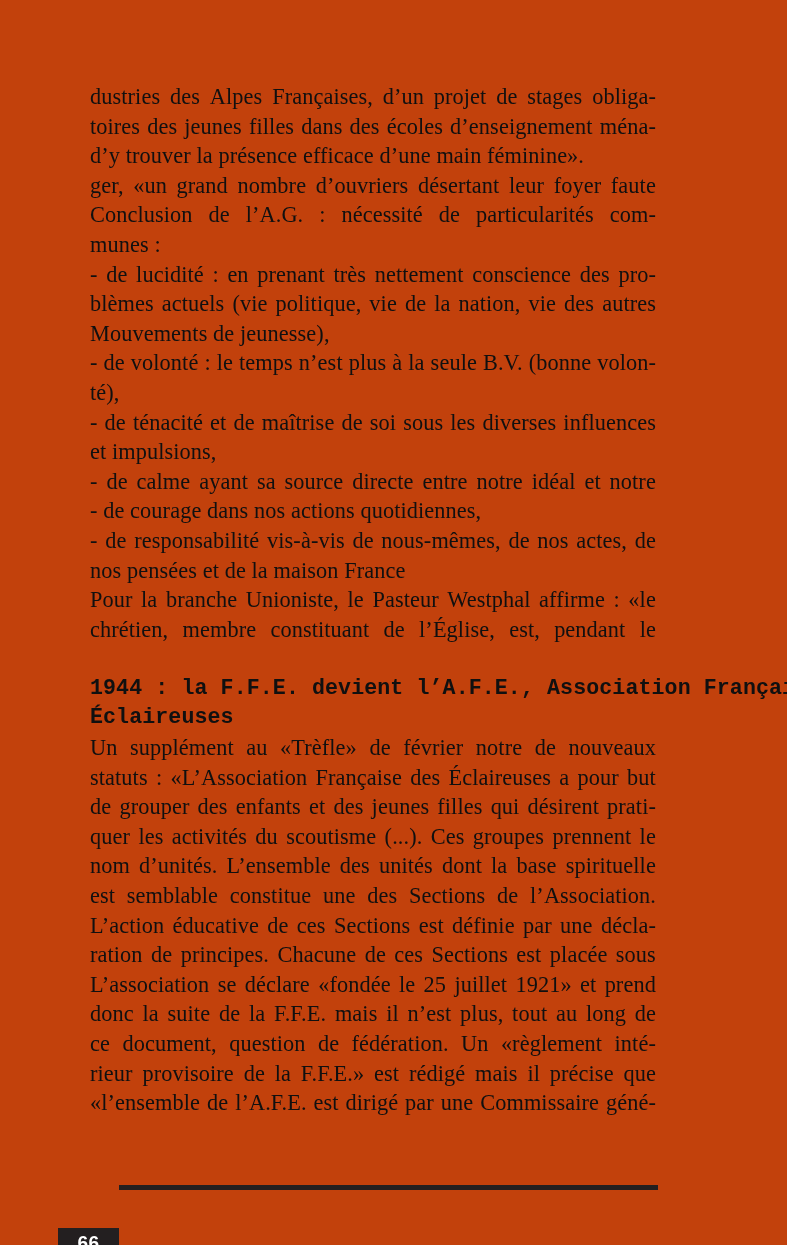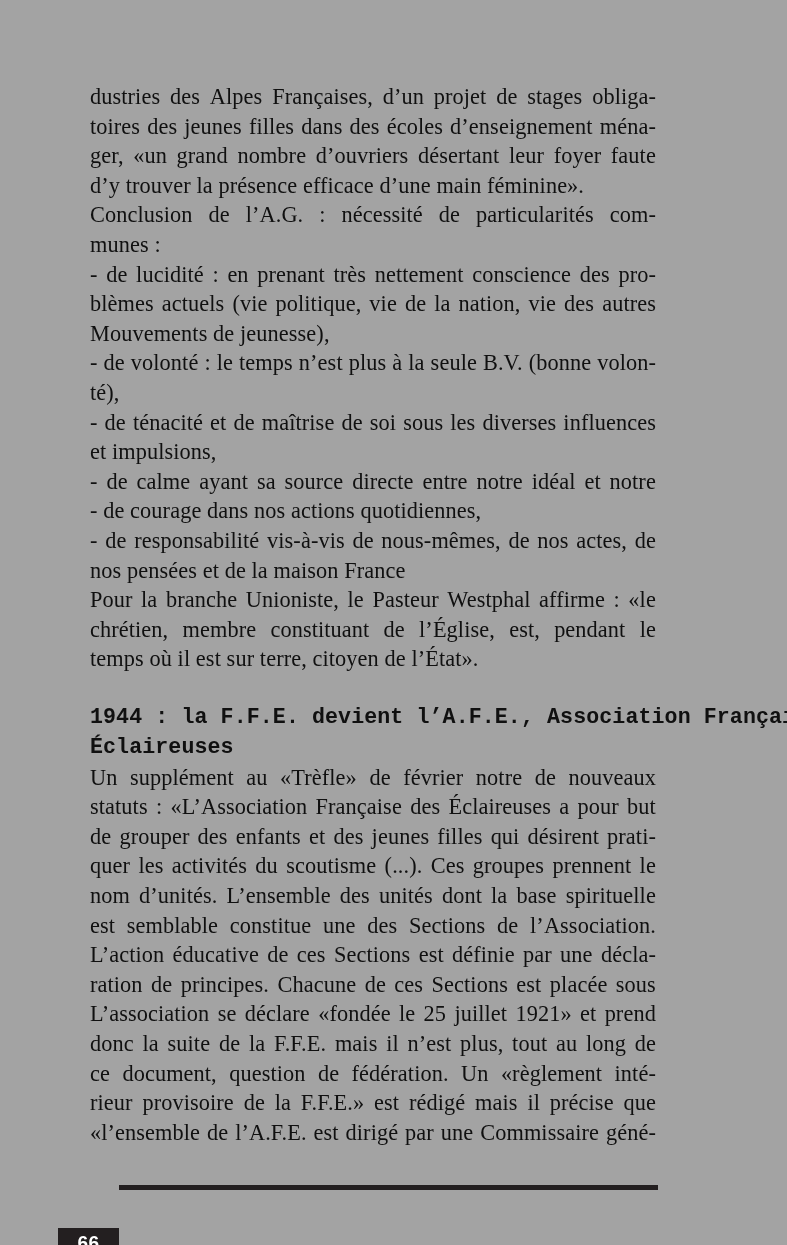--- a/index.html
+++ b/index.html
@@ -4,21 +4,21 @@
 <style>
   html, body {
     margin: 0;
     padding: 0;
     background: #ffffff;
   }
   .page {
     position: relative;
     width: 787px;
     height: 1245px;
-    background: #a3a3a3;
+    background: #c2410c;
     overflow: hidden;
     font-family: "Liberation Serif", "DejaVu Serif", serif;
     color: #101010;
   }
   .text-column {
     position: absolute;
     left: 90px;
     top: 82px;
     width: 566px;
   }
@@ -114,32 +114,32 @@
           <span>toires</span>
           <span>des</span>
           <span>jeunes</span>
           <span>filles</span>
           <span>dans</span>
           <span>des</span>
           <span>écoles</span>
           <span>d’enseignement</span>
           <span>ména-</span>
         </div>
+        <div class="line last">d’y trouver la présence efficace d’une main féminine».</div>
         <div class="line just">
           <span>ger,</span>
           <span>«un</span>
           <span>grand</span>
           <span>nombre</span>
           <span>d’ouvriers</span>
           <span>désertant</span>
           <span>leur</span>
           <span>foyer</span>
           <span>faute</span>
         </div>
-        <div class="line last">d’y trouver la présence efficace d’une main féminine».</div>
       </div>
       <div>
         <div class="line just">
           <span>Conclusion</span>
           <span>de</span>
           <span>l’A.G.</span>
           <span>:</span>
           <span>nécessité</span>
           <span>de</span>
           <span>particularités</span>
@@ -262,21 +262,20 @@
         <div class="line just">
           <span>chrétien,</span>
           <span>membre</span>
           <span>constituant</span>
           <span>de</span>
           <span>l’Église,</span>
           <span>est,</span>
           <span>pendant</span>
           <span>le</span>
         </div>
-        <div class="line last">temps où il est sur terre, citoyen de l’État».</div>
       </div>
       <div class="gap"></div>
       <div>
         <div class="heading">1944 : la F.F.E. devient l’A.F.E., Association Française des</div>
         <div class="heading">Éclaireuses</div>
       </div>
       <div>
         <div class="line just">
           <span>Un</span>
           <span>supplément</span>

